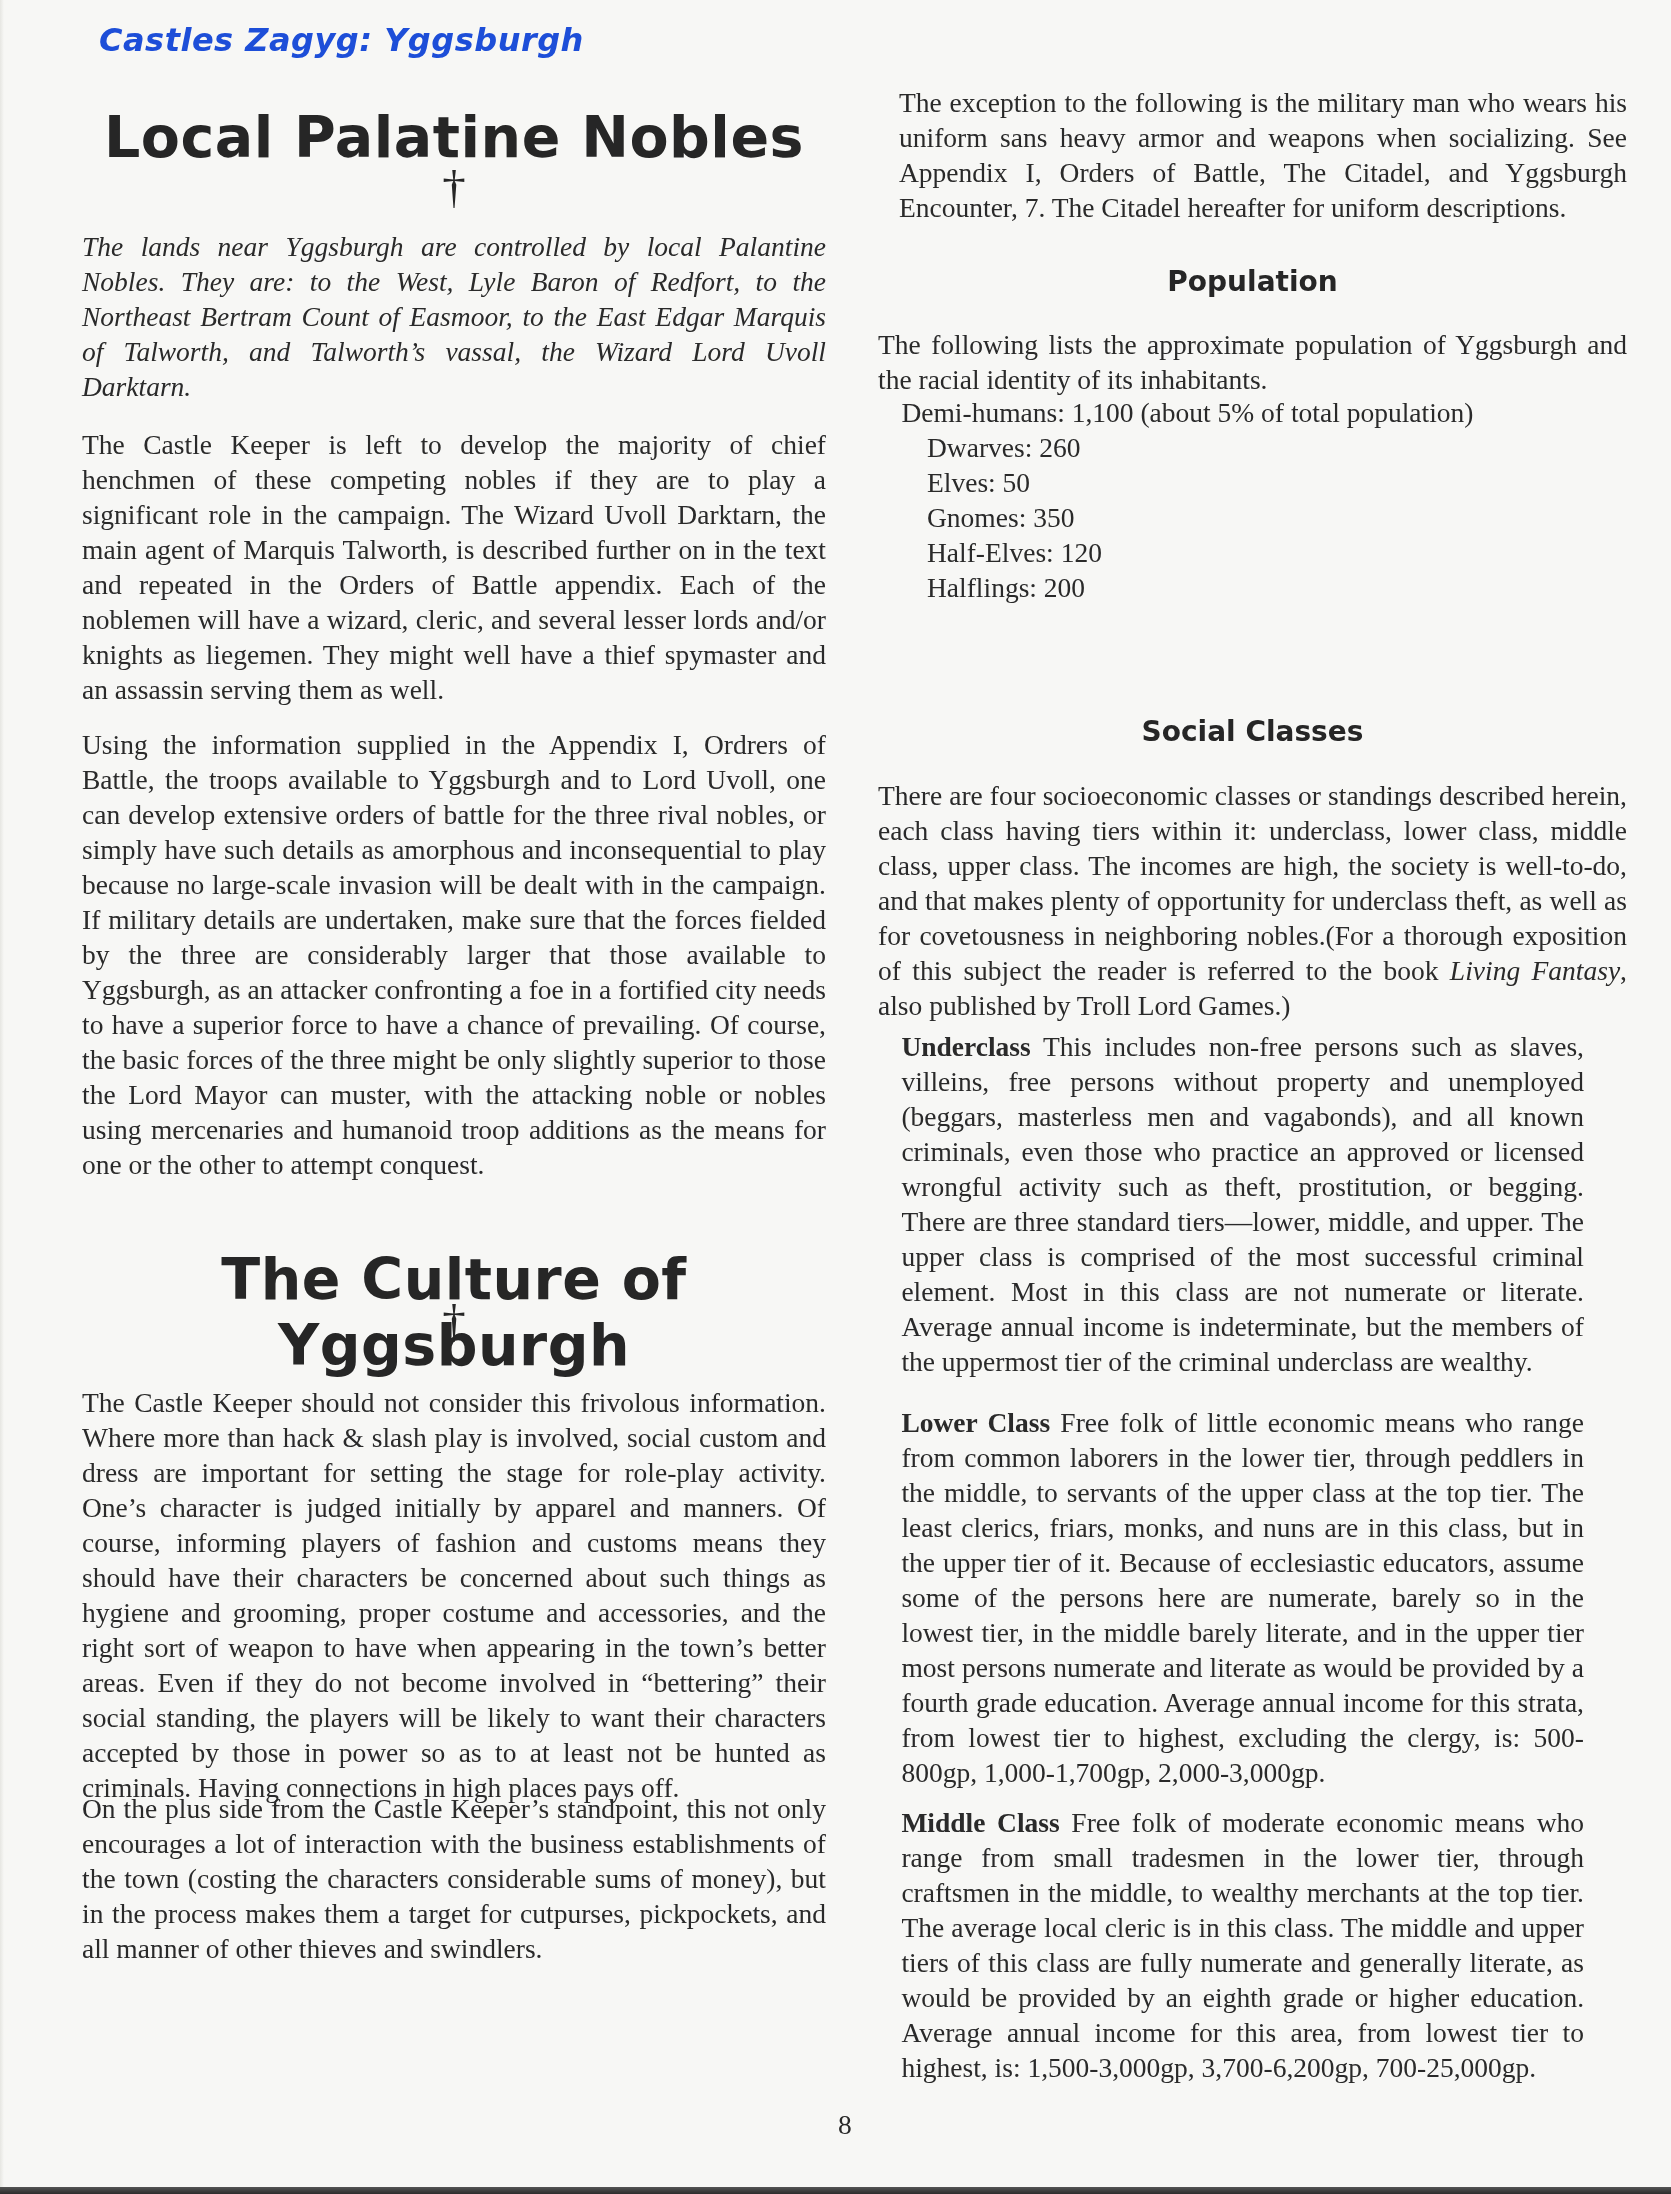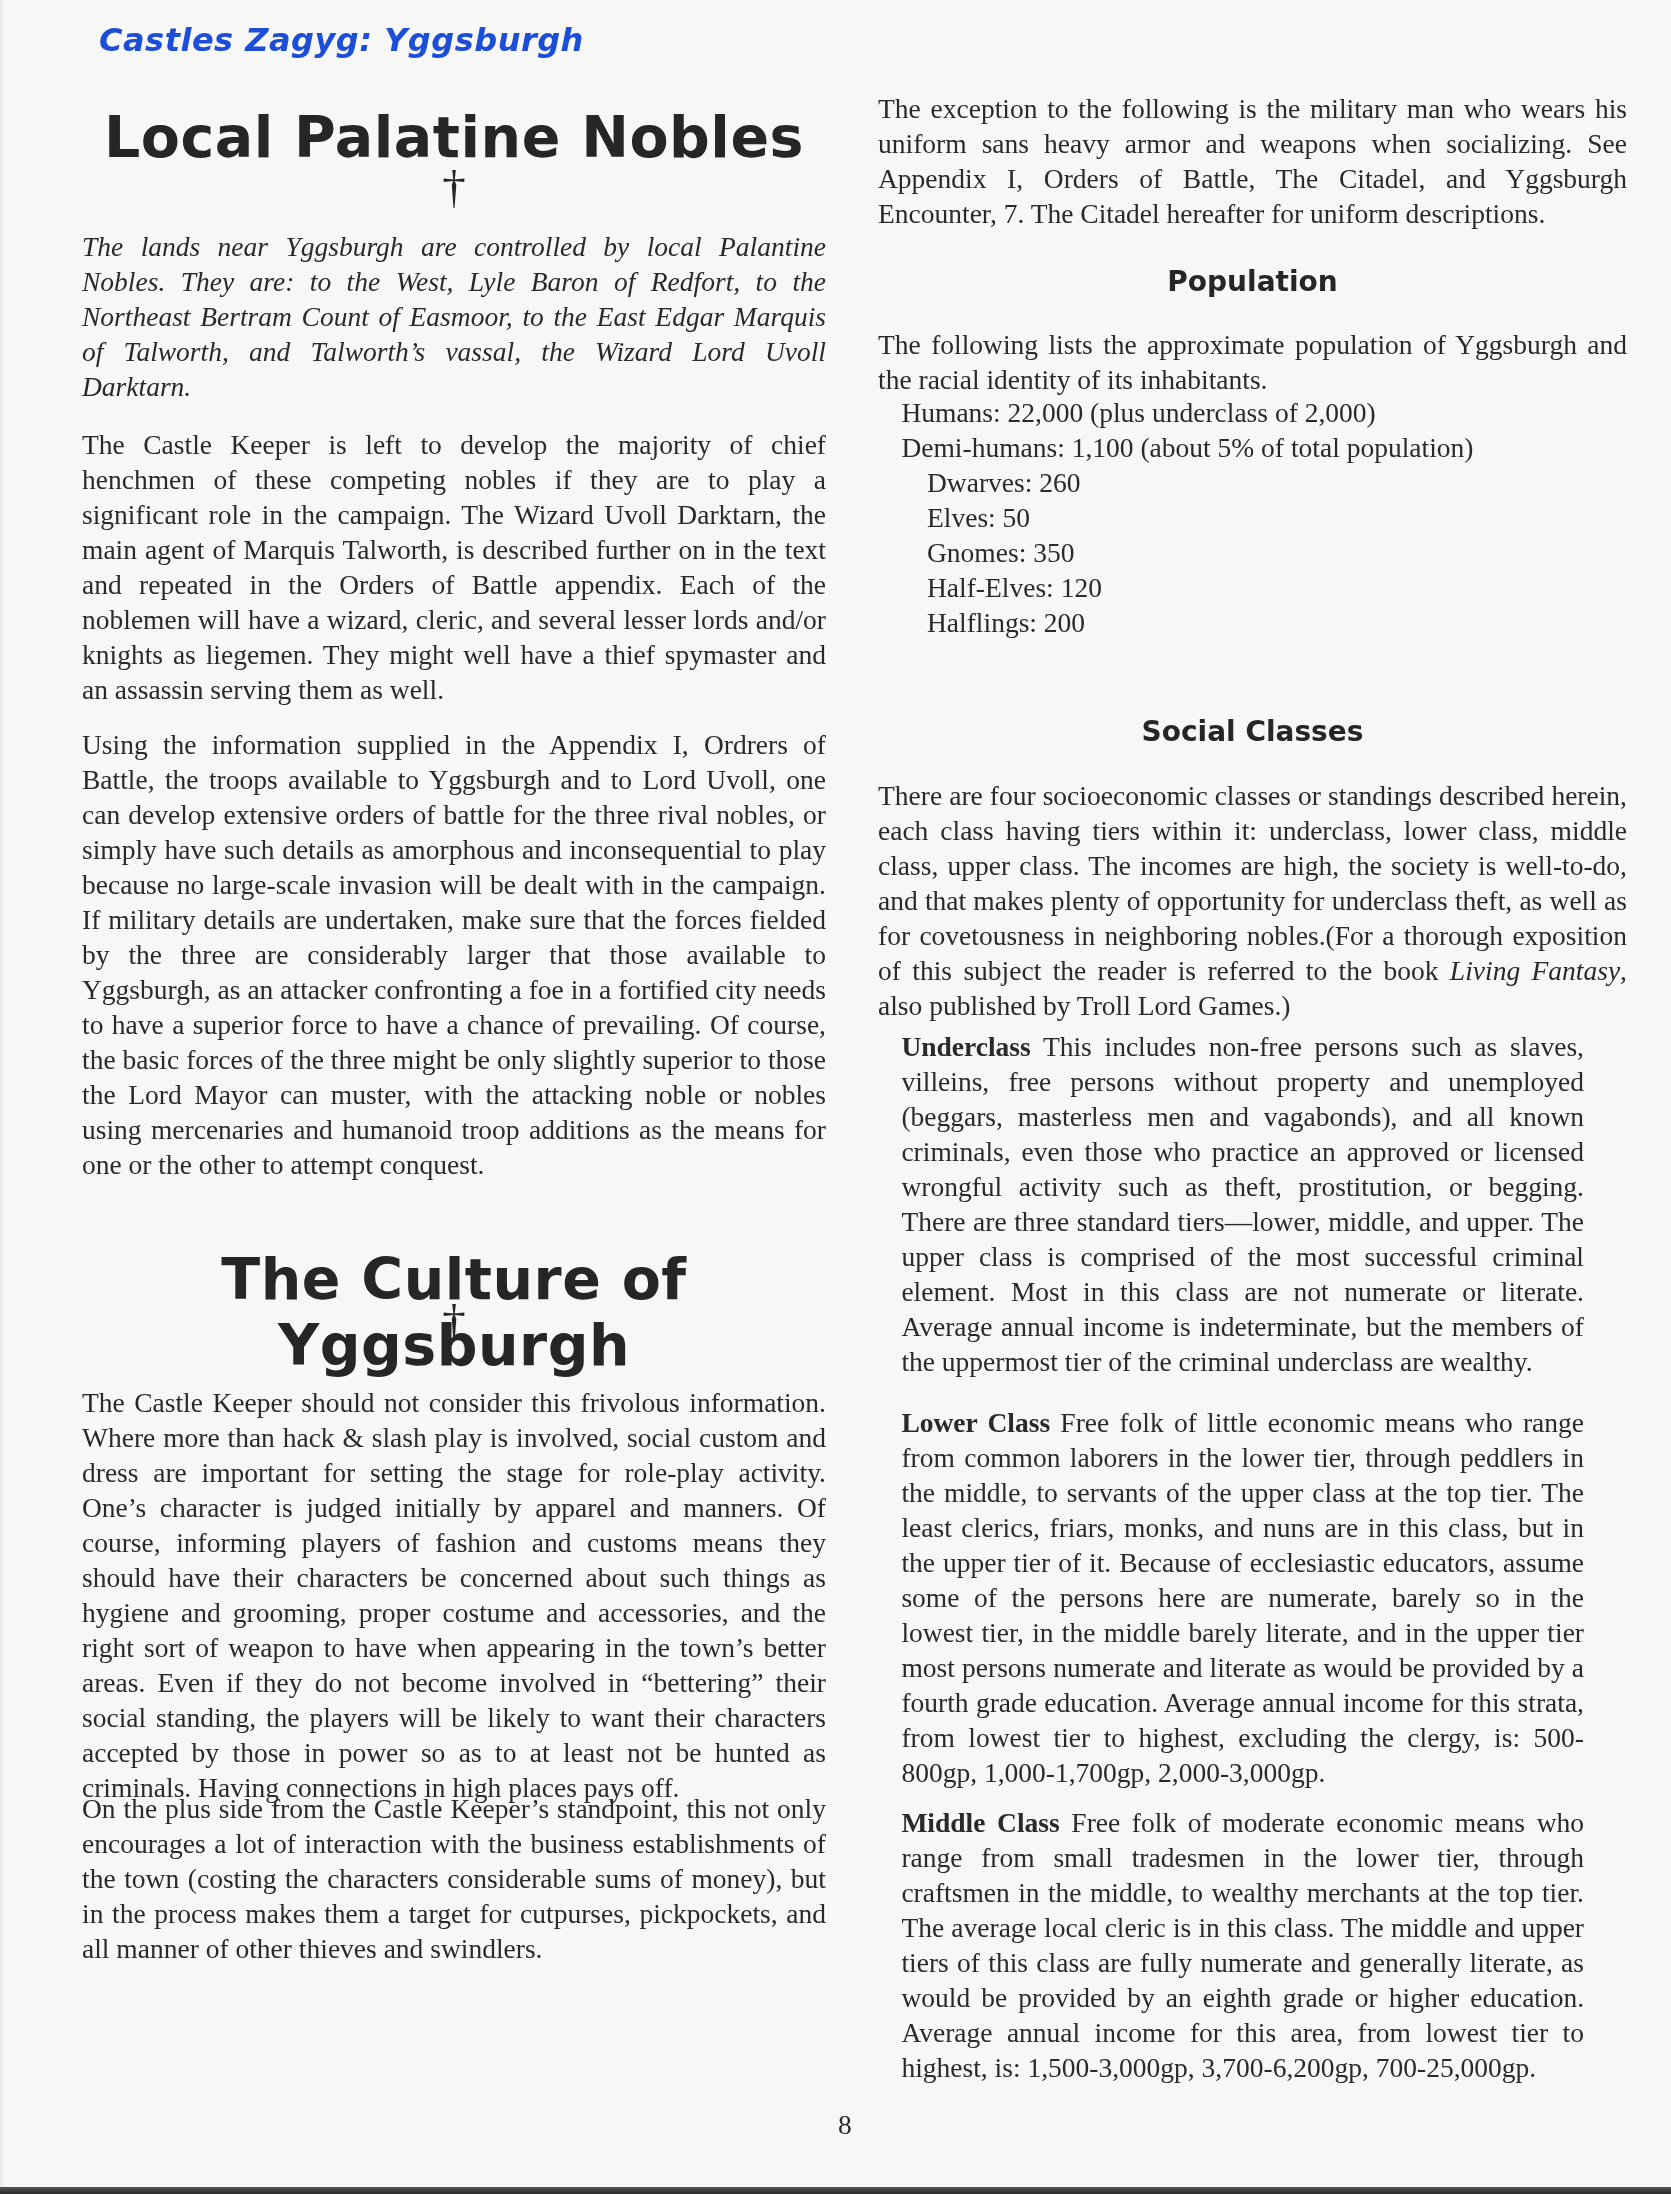--- a/index.html
+++ b/index.html
@@ -71,27 +71,26 @@
   <p class="abs" style="top:727px;">Using the information supplied in the Appendix I, Ordrers of Battle, the troops available to Yggsburgh and to Lord Uvoll, one can develop extensive orders of battle for the three rival nobles, or simply have such details as amorphous and inconsequential to play because no large-scale invasion will be dealt with in the campaign. If military details are undertaken, make sure that the forces fielded by the three are considerably larger that those available to Yggsburgh, as an attacker confronting a foe in a fortified city needs to have a superior force to have a chance of prevailing. Of course, the basic forces of the three might be only slightly superior to those the Lord Mayor can muster, with the attacking noble or nobles using mercenaries and humanoid troop additions as the means for one or the other to attempt conquest.</p>
 
   <div class="abs h1" style="top:1246px;">The Culture of Yggsburgh</div>
   <div class="abs dagger" style="top:1296px;">†</div>
 
   <p class="abs" style="top:1385px;">The Castle Keeper should not consider this frivolous information. Where more than hack &amp; slash play is involved, social custom and dress are important for setting the stage for role-play activity. One’s character is judged initially by apparel and manners. Of course, informing players of fashion and customs means they should have their characters be concerned about such things as hygiene and grooming, proper costume and accessories, and the right sort of weapon to have when appearing in the town’s better areas. Even if they do not become involved in “bettering” their social standing, the players will be likely to want their characters accepted by those in power so as to at least not be hunted as criminals. Having connections in high places pays off.</p>
   <p class="abs" style="top:1791px;">On the plus side from the Castle Keeper’s standpoint, this not only encourages a lot of interaction with the business establishments of the town (costing the characters considerable sums of money), but in the process makes them a target for cutpurses, pickpockets, and all manner of other thieves and swindlers.</p>
 </div>
 
 <div class="col col-right">
-  <p class="abs" style="top:91px;">The exception to the following is the military man who wears his uniform sans heavy armor and weapons when socializing. See Appendix I, Orders of Battle, The Citadel, and Yggsburgh Encounter, 7. The Citadel hereafter for uniform descriptions.</p>
+  <p class="abs" style="top:85px;margin-left:21px;">The exception to the following is the military man who wears his uniform sans heavy armor and weapons when socializing. See Appendix I, Orders of Battle, The Citadel, and Yggsburgh Encounter, 7. The Citadel hereafter for uniform descriptions.</p>
 
   <div class="abs h2" style="top:264px;">Population</div>
   <p class="abs" style="top:327px;">The following lists the approximate population of Yggsburgh and the racial identity of its inhabitants.</p>
 
   <ul class="abs pop-list" style="top:395px;">
-    <li class="lvl1">Humans: 22,000 (plus underclass of 2,000)</li>
     <li class="lvl1">Demi-humans: 1,100 (about 5% of total population)</li>
     <li class="lvl2">Dwarves: 260</li>
     <li class="lvl2">Elves: 50</li>
     <li class="lvl2">Gnomes: 350</li>
     <li class="lvl2">Half-Elves: 120</li>
     <li class="lvl2">Halflings: 200</li>
   </ul>
 
   <div class="abs h2" style="top:714px;">Social Classes</div>
 

